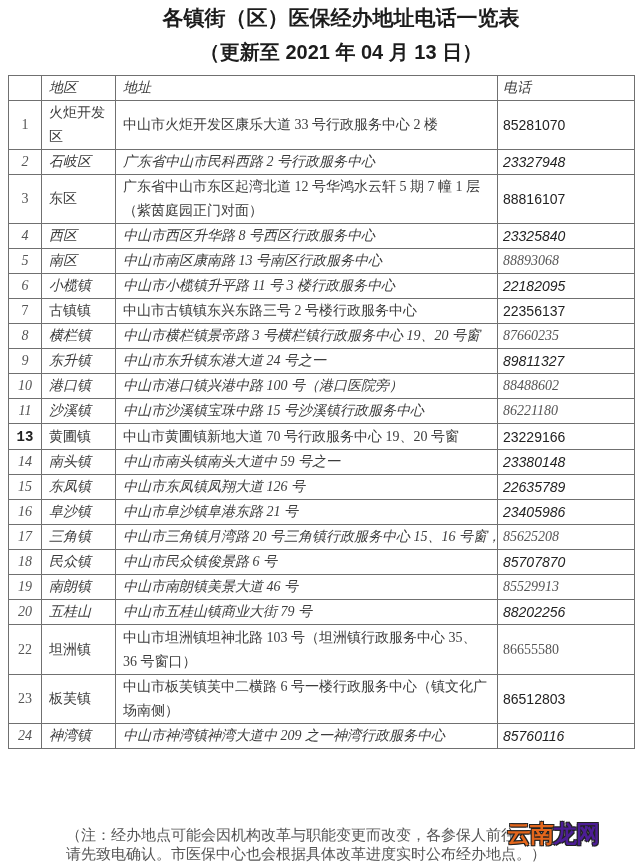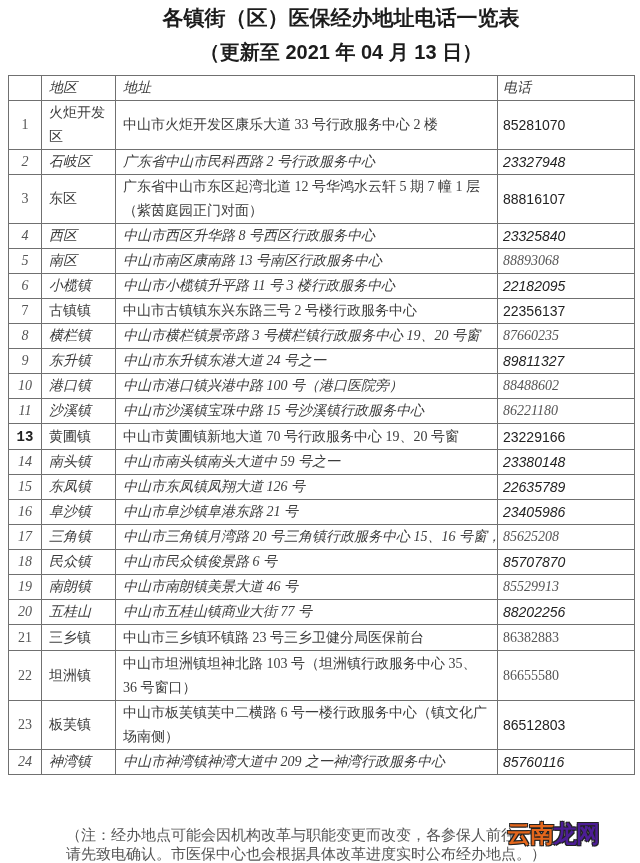--- a/index.html
+++ b/index.html
@@ -175,28 +175,22 @@
   </tr>
   <tr class="h25">
     <td class="idx">19</td>
     <td>南朗镇</td>
     <td>中山市南朗镇美景大道 46 号</td>
     <td class="phone serif">85529913</td>
   </tr>
   <tr class="h25">
     <td class="idx">20</td>
     <td>五桂山</td>
-    <td>中山市五桂山镇商业大街 77 号</td>
+    <td>中山市五桂山镇商业大街 79 号</td>
     <td class="phone sans">88202256</td>
-  </tr>
-  <tr class="h26">
-    <td class="idx">21</td>
-    <td>三乡镇</td>
-    <td>中山市三乡镇环镇路 23 号三乡卫健分局医保前台</td>
-    <td class="phone serif">86382883</td>
   </tr>
   <tr class="h50">
     <td class="idx">22</td>
     <td>坦洲镇</td>
     <td>
           <span class="ln">中山市坦洲镇坦神北路 103 号（坦洲镇行政服务中心 35、</span>
           <span class="ln">36 号窗口）</span>
         </td>
     <td class="phone serif">86655580</td>
   </tr>

